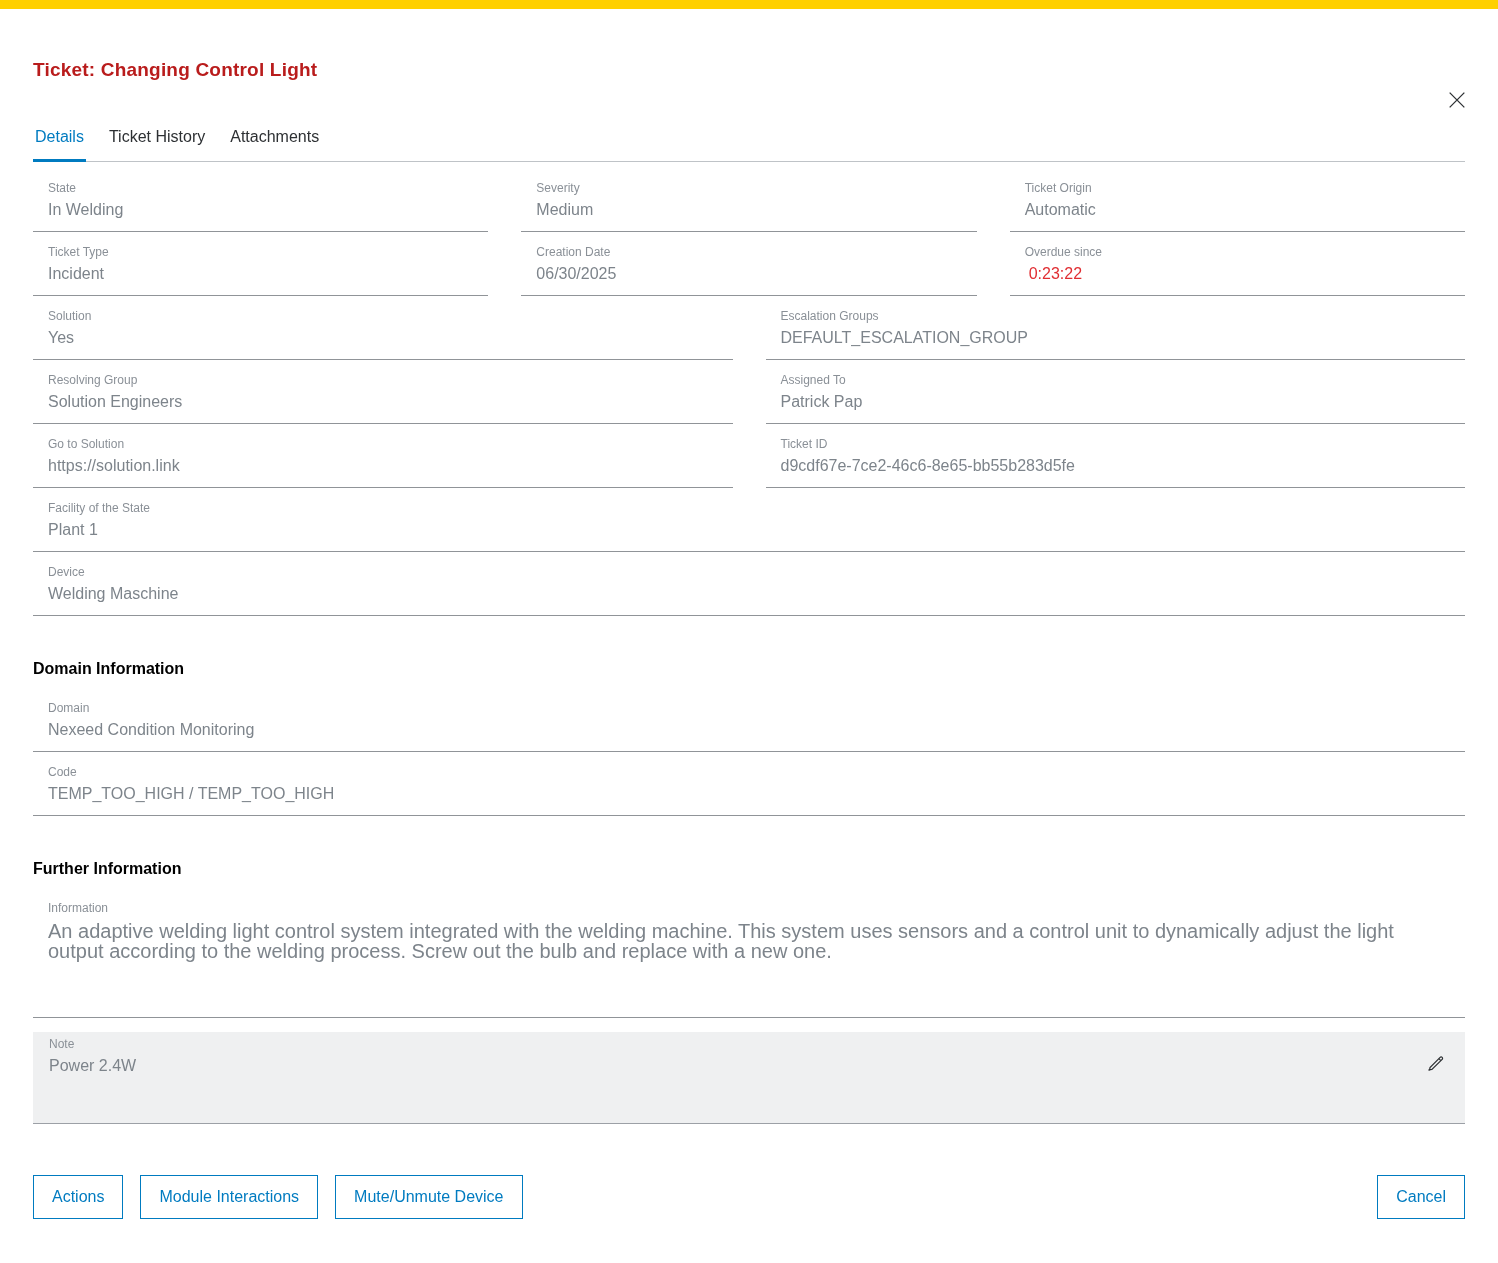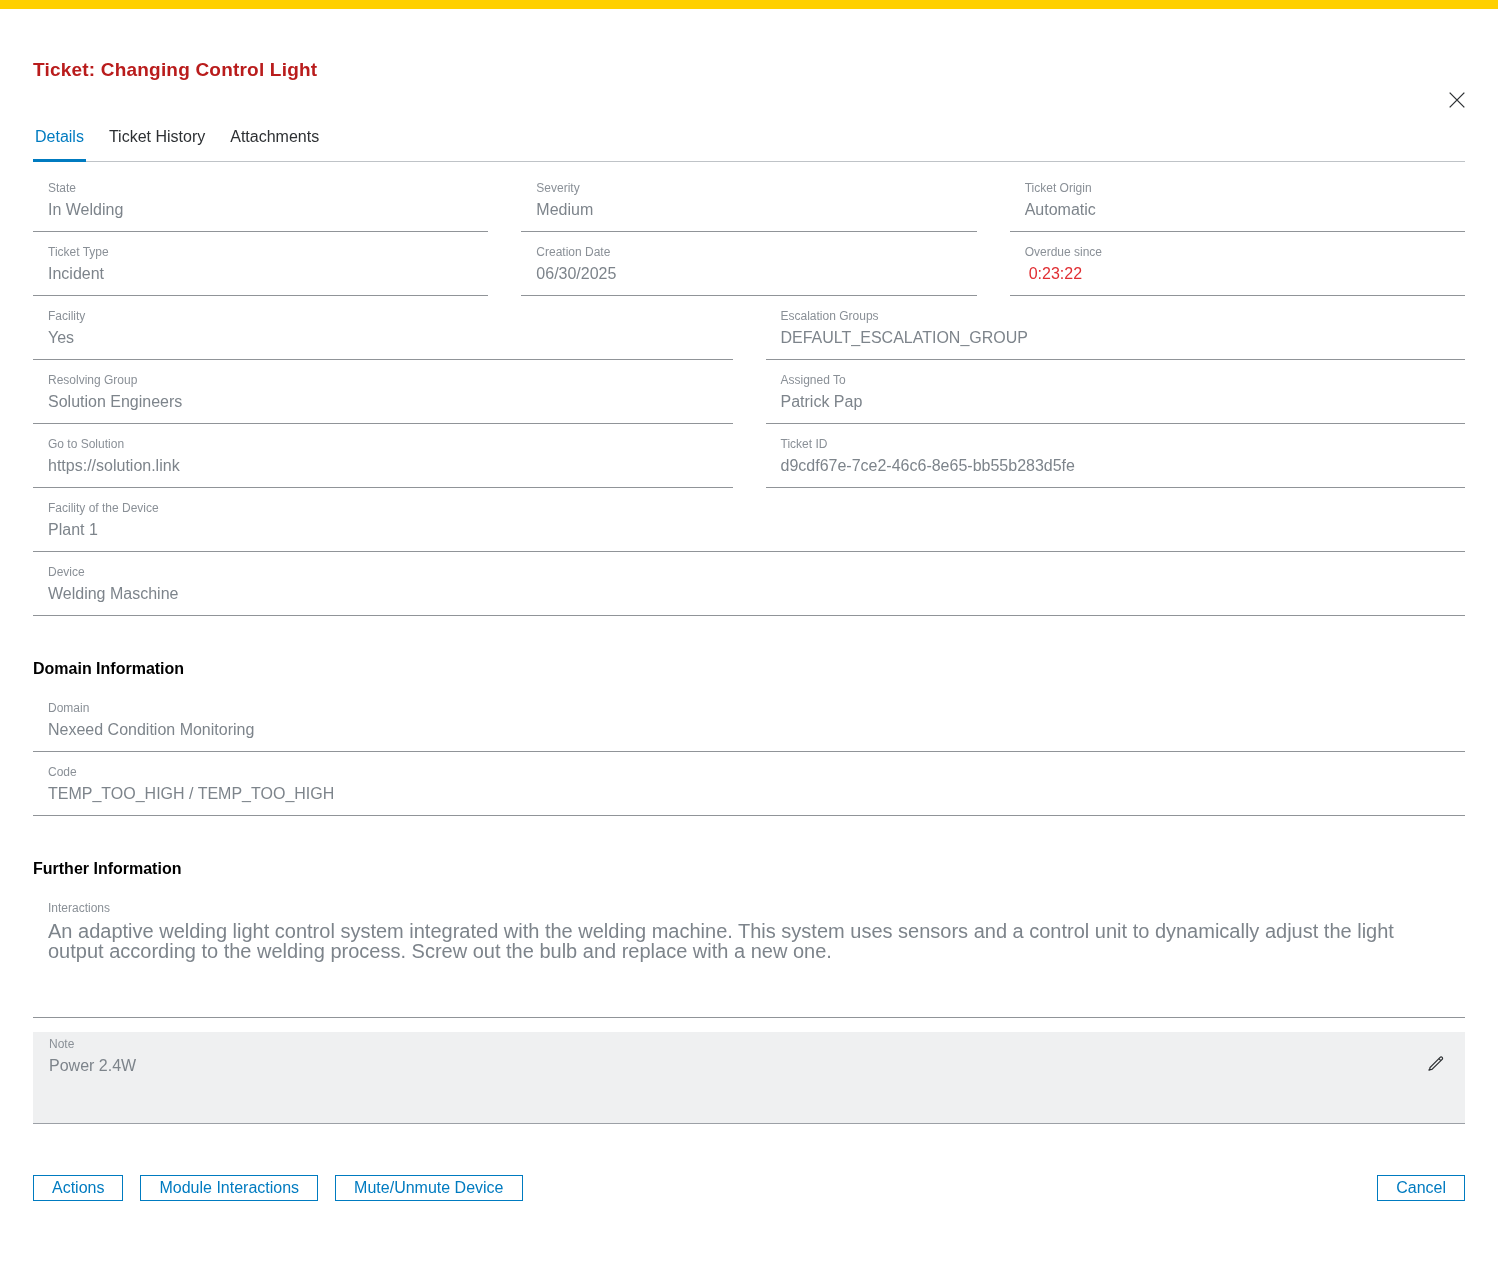--- a/index.html
+++ b/index.html
@@ -47,21 +47,21 @@
   .note-box { position:relative; margin-top:14px; height:92px; background:#eff0f1;
               border-bottom:1px solid #9ca0a6; padding:6px 16px; }
   .note-box .lbl { display:block; font-size:12px; line-height:13px; color:#8a9097; }
   .note-box .val { display:block; margin-top:5px; font-size:16px; line-height:20px; color:#7d848b; }
   .note-edit { position:absolute; top:22px; right:20px; width:18px; height:18px;
                background:none; border:none; cursor:pointer; padding:0; }
   .note-edit svg { width:100%; height:100%; }
 
   
   .footer { display:flex; gap:17px; margin-top:51px; }
-  .btn { height:26px; padding:0 18px; background:#ffffff; border:1px solid #007bc0;
+  .btn { height:44px; padding:0 18px; background:#ffffff; border:1px solid #007bc0;
          color:#007bc0; font-size:16px; font-family:inherit; cursor:pointer; }
   .btn-cancel { margin-left:auto; }
 </style>
 </head>
 <body>
 
 <div class="brand-bar"></div>
 
 <div class="dialog">
 
@@ -106,21 +106,21 @@
       <span class="val">06/30/2025</span>
     </div>
     <div class="field">
       <span class="lbl">Overdue since</span>
       <span class="val danger">0:23:22</span>
     </div>
   </div>
 
   <div class="row cols2">
     <div class="field">
-      <span class="lbl">Facility</span>
+      <span class="lbl">Solution</span>
       <span class="val">Yes</span>
     </div>
     <div class="field">
       <span class="lbl">Escalation Groups</span>
       <span class="val">DEFAULT_ESCALATION_GROUP</span>
     </div>
   </div>
 
   <div class="row cols2">
     <div class="field">
@@ -139,21 +139,21 @@
       <span class="val">https://solution.link</span>
     </div>
     <div class="field">
       <span class="lbl">Ticket ID</span>
       <span class="val">d9cdf67e-7ce2-46c6-8e65-bb55b283d5fe</span>
     </div>
   </div>
 
   <div class="row cols1">
     <div class="field">
-      <span class="lbl">Facility of the Device</span>
+      <span class="lbl">Facility of the State</span>
       <span class="val">Plant 1</span>
     </div>
   </div>
 
   <div class="row cols1">
     <div class="field">
       <span class="lbl">Device</span>
       <span class="val">Welding Maschine</span>
     </div>
   </div>
@@ -169,21 +169,21 @@
   <div class="row cols1">
     <div class="field">
       <span class="lbl">Code</span>
       <span class="val">TEMP_TOO_HIGH / TEMP_TOO_HIGH</span>
     </div>
   </div>
 
   <h2 class="section-heading">Further Information</h2>
 
   <div class="description-field">
-    <span class="lbl">Interactions</span>
+    <span class="lbl">Information</span>
     <span class="val">An adaptive welding light control system integrated with the welding machine. This system uses sensors and a control unit to dynamically adjust the light output according to the welding process. Screw out the bulb and replace with a new one.</span>
   </div>
 
   <div class="note-box">
     <span class="lbl">Note</span>
     <span class="val">Power 2.4W</span>
     <button class="note-edit">
       <span>
         <svg viewBox="0 0 24 24" fill="none" stroke="#2d3033" stroke-width="1.6">
           <path d="M6.5 20.5 L3.5 21 L4 18 L17.5 4.5 A1.9 1.9 0 0 1 20.2 7.2 Z"></path>

